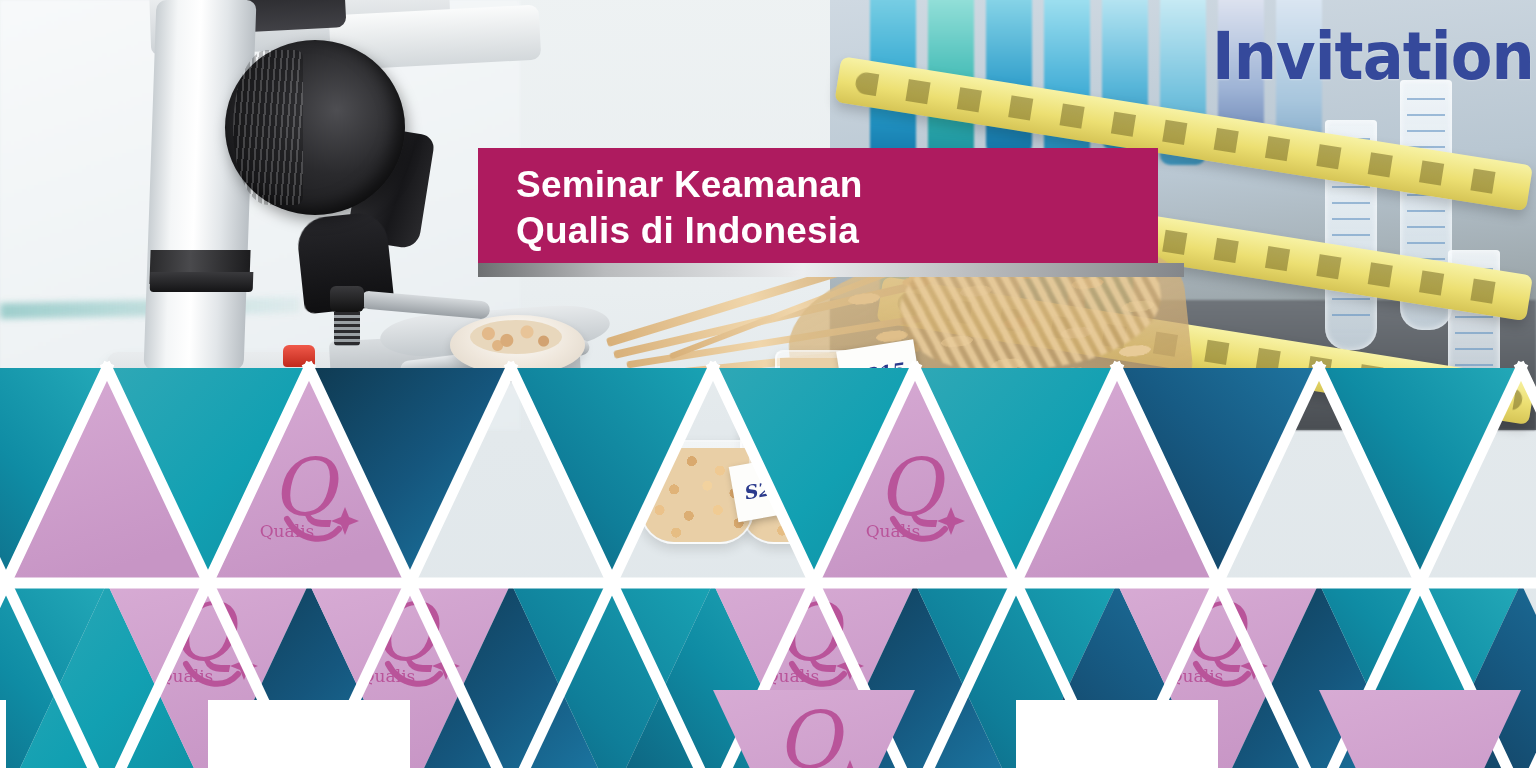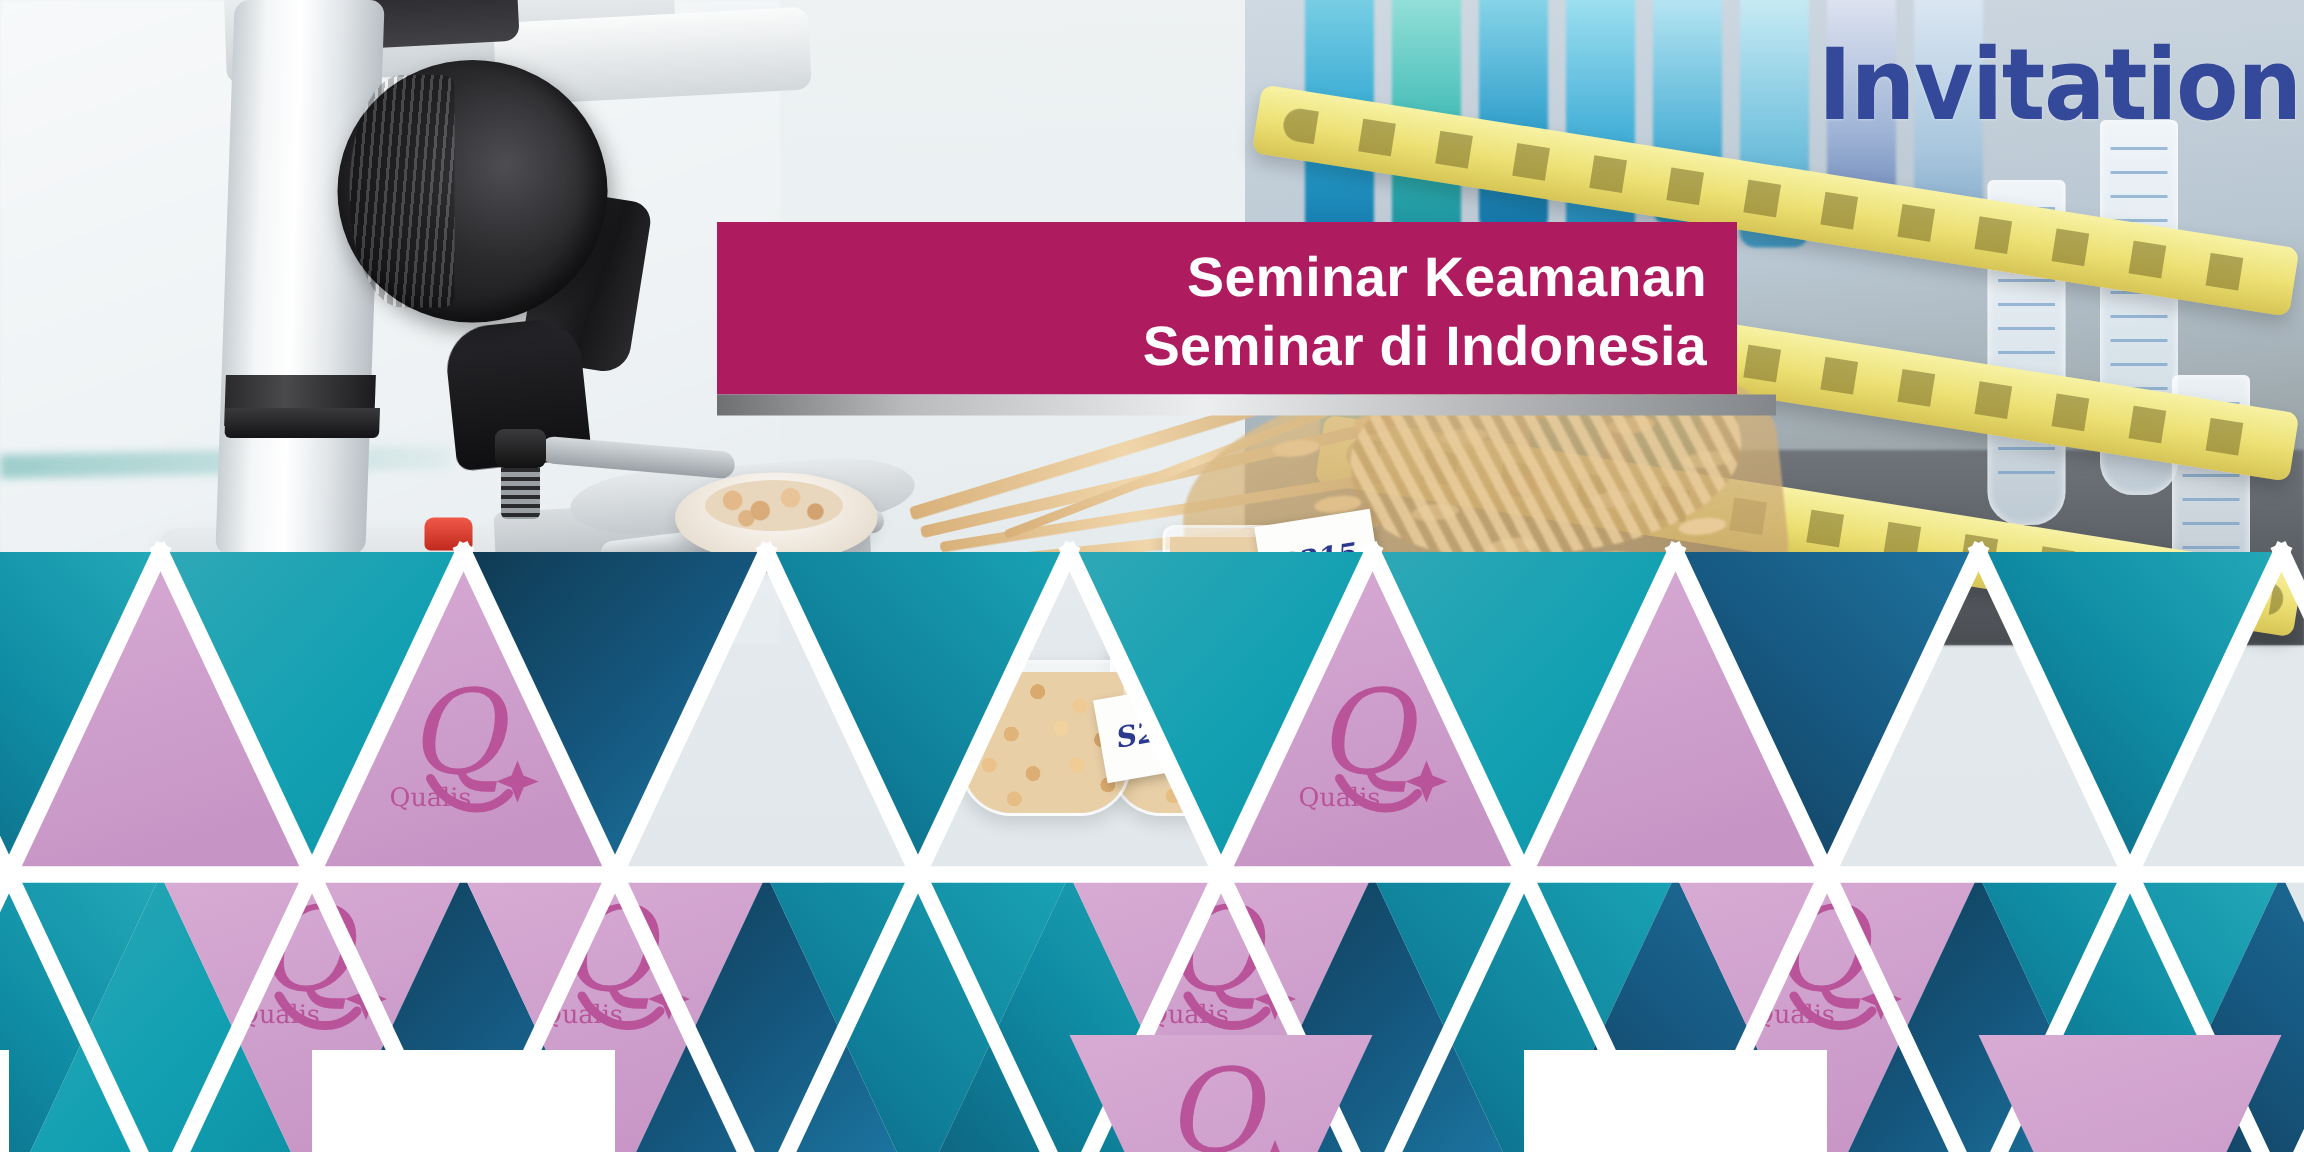--- a/index.html
+++ b/index.html
@@ -155,21 +155,21 @@
     box-shadow:inset 0 0 6px rgba(255,255,255,.8);filter:blur(.5px);}
   .gradtube::after{content:"";position:absolute;left:7px;right:7px;top:18px;bottom:30px;
     background:repeating-linear-gradient(180deg,rgba(90,140,190,.55) 0 2px,transparent 2px 16px);}
   .counter{position:absolute;left:830px;top:300px;width:706px;height:130px;
     background:linear-gradient(180deg,#6f747a,#4a4e53);filter:blur(1px);}
 
   
   .banner{position:absolute;left:478px;top:148px;width:680px;height:115px;
     background:var(--magenta);}
   .banner .lines{position:absolute;left:38px;right:20px;top:14px;
-    color:#fff;font-weight:700;font-size:37px;line-height:1.23;letter-spacing:.2px;text-align:right;}
+    color:#fff;font-weight:700;font-size:37px;line-height:1.23;letter-spacing:.2px;}
   .banner-shadow{position:absolute;left:478px;top:263px;width:706px;height:14px;
     background:linear-gradient(90deg,#6d6f71 0%,#b9bbbd 18%,#eceef0 46%,#b7b9bb 72%,#83868a 100%);}
 
   
   .sticker{position:absolute;left:1097px;top:222px;width:107px;height:107px;border-radius:50%;
     background:radial-gradient(circle at 62% 62%,#f7ea2e 0%,#f2e017 55%,#ddc907 100%);
     box-shadow:2px 4px 10px rgba(0,0,0,.3);}
   .sticker .peel{position:absolute;left:-2px;top:-3px;width:46px;height:46px;
     background:linear-gradient(135deg,#fafafa 0%,#d3d6d8 40%,#8f9396 72%,#c9cccd 100%);
     border-radius:60% 6% 60% 4%;transform:rotate(-8deg);
@@ -289,21 +289,21 @@
       <span>S274</span>
     </div>
     <div class="tag" style="left:978px;top:387px;width:78px;height:54px;transform:rotate(-7deg);font-size:19px;">
       <span>S624</span>
     </div>
   </div>
 
   <div class="banner">
     <div class="lines">
       <div>Seminar Keamanan</div>
-      <div>Seminar di Indonesia</div>
+      <div>Qualis di Indonesia</div>
     </div>
   </div>
   <div class="banner-shadow"></div>
 
 
   <div class="invitation">Invitation</div>
 
   <div class="tri-layer">
     <svg width="1536" height="768" viewBox="0 0 1536 768" xmlns="http://www.w3.org/2000/svg">
       <defs>

